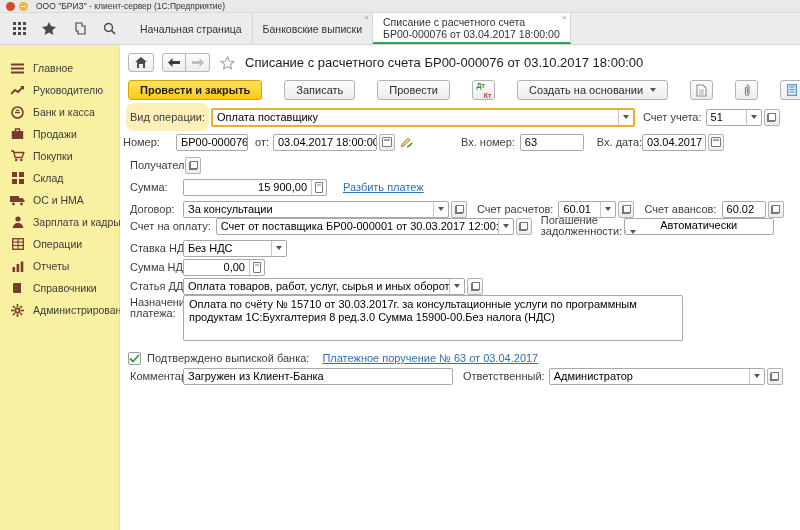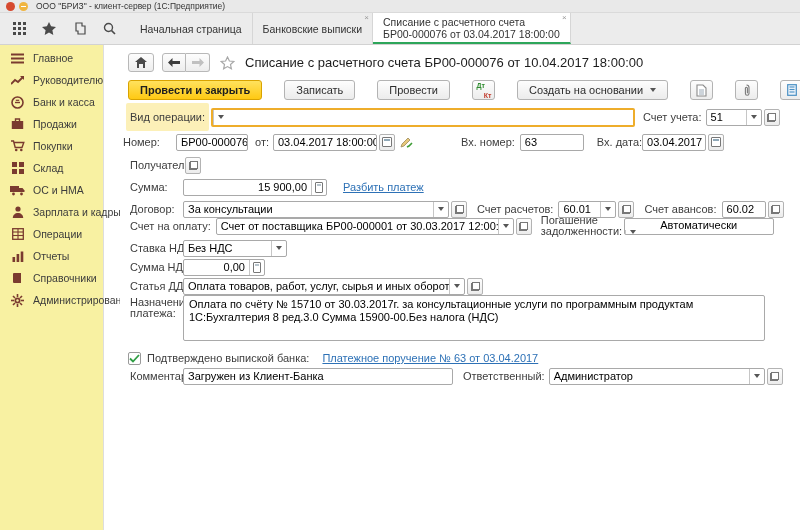--- a/index.html
+++ b/index.html
@@ -18,21 +18,21 @@
   
   .tabbar { position:absolute; top:13px; left:0; right:0; height:32px; background:#ececec; border-bottom:1px solid #d2d2d2; display:flex; }
   .quick { display:flex; align-items:center; gap:12px; padding:0 12px 0 10px; }
   .qbtn { width:18px; height:18px; display:flex; align-items:center; justify-content:center; }
   .tab { position:relative; border-right:1px solid #d6d6d6; display:flex; flex-direction:column; justify-content:center; padding:0 10px; color:#333; background:#ececec; }
   .tab .x { position:absolute; top:1px; right:3px; font-size:8px; color:#9a9a9a; line-height:8px; }
   .tab.active { background:#fff; border-bottom:2px solid #2da65a; }
   .tab-line { font-size:10.5px; line-height:12px; white-space:nowrap; }
 
   
-  .sidebar { position:absolute; top:45px; left:0; width:104px; bottom:0; background:#f8f1a2; border-right:1px solid #ddd; padding-top:2px; }
+  .sidebar { position:absolute; top:45px; left:0; width:120px; bottom:0; background:#f8f1a2; border-right:1px solid #ddd; padding-top:12px; }
   .sb-item { display:flex; align-items:center; height:22px; padding-left:10px; gap:8px; cursor:default; }
   .sb-ico { width:15px; height:14px; display:flex; align-items:center; justify-content:center; flex:none; }
   .sb-lbl { font-size:10.5px; color:#3c3c3c; white-space:nowrap; }
 
   
   .content { position:absolute; top:45px; left:120px; width:680px; bottom:0; background:#fff; }
 
   .form-header { position:absolute; top:8px; left:8px; display:flex; align-items:center; }
   .hbtn { height:19px; border:1px solid #b8b8b8; border-radius:3px; background:linear-gradient(#fdfdfd,#ededed); display:flex; align-items:center; justify-content:center; }
   .hbtn.home { width:26px; }
@@ -48,21 +48,21 @@
   .btn.primary { background:linear-gradient(#ffe25e,#ffc913); border-color:#d9a300; font-weight:bold; color:#1e1e1e; }
   .btn.iconbtn { width:23px; padding:0; justify-content:center; }
   .chev { width:0; height:0; border-left:3.5px solid transparent; border-right:3.5px solid transparent; border-top:4px solid #555; margin-left:7px; }
   .dtkt { position:relative; width:14px; height:14px; }
   .dtkt .dt { position:absolute; left:0; top:-1px; font-size:7px; font-weight:bold; color:#2e8b2e; }
   .dtkt .kt { position:absolute; right:-1px; bottom:-2px; font-size:7px; font-weight:bold; color:#c0392b; }
 
   
   .row { position:absolute; display:flex; align-items:center; height:18px; }
   .lbl { color:#3d3d3d; white-space:nowrap; }
-  .lbl-hl { background:#fcf0b8; border-radius:2px; padding:8px 4px; }
+  .lbl-hl { background:#fcf0b8; border-radius:8px; padding:8px 4px; }
   .fld { display:flex; align-items:center; height:17px; border:1px solid #a9a9a9; border-radius:2px; background:#fff; color:#000; }
   .fld.focus { border:2px solid #eead2b; height:19px; }
   .fld .val { padding:0 4px; white-space:nowrap; overflow:hidden; flex:1; }
   .fld .val.num { text-align:right; }
   .fld .seg { width:15px; align-self:stretch; border-left:1px solid #c6c6c6; display:flex; align-items:center; justify-content:center; flex:none; }
   .tri { width:0; height:0; border-left:3.5px solid transparent; border-right:3.5px solid transparent; border-top:4px solid #555; }
   .sq { width:16px; height:17px; border:1px solid #b3b3b3; border-radius:2px; background:linear-gradient(#fdfdfd,#ececec); display:flex; align-items:center; justify-content:center; margin-left:2px; flex:none; }
   .opn { position:relative; width:9px; height:9px; }
   .opn::before { content:""; position:absolute; left:0; bottom:0; width:6px; height:6px; border:1px solid #777; background:#fff; }
   .opn::after { content:""; position:absolute; right:0; top:0; width:6px; height:6px; border:1px solid #777; background:#fff; }
@@ -289,21 +289,21 @@
           <svg width="12" height="9" viewBox="0 0 12 9">
               <path d="M7.5 0L12 4.5 7.5 9V6H0V3h7.5z" fill="#c0c0c0"></path>
             </svg>
         </span>
       </span>
       <span class="fav-star">
         <svg width="15" height="14" viewBox="0 0 15 14">
             <path d="M7.5 1l1.9 4 4.4.5-3.3 3 .9 4.3-3.9-2.2-3.9 2.2.9-4.3-3.3-3 4.4-.5z" fill="none" stroke="#a8a8a8" stroke-width="1.2"></path>
           </svg>
       </span>
-      <span class="pg-title">Списание с расчетного счета БР00-000076 от 10.04.2017 18:00:00</span>
+      <span class="pg-title">Списание с расчетного счета БР00-000076 от 03.10.2017 18:00:00</span>
     </div>
 
     <div class="cmdbar">
       <span class="btn primary">Провести и закрыть</span>
       <span class="btn">Записать</span>
       <span class="btn">Провести</span>
       <span class="btn iconbtn">
         <span class="dtkt">
           <span class="dt">Дт</span>
           <span class="kt">Кт</span>
@@ -332,20 +332,21 @@
             <line x1="2.5" y1="3" x2="7.5" y2="3" stroke="#4a90c4" stroke-width="1.1"></line>
             <line x1="2.5" y1="5.5" x2="7.5" y2="5.5" stroke="#4a90c4" stroke-width="1.1"></line>
             <line x1="2.5" y1="8" x2="7.5" y2="8" stroke="#4a90c4" stroke-width="1.1"></line>
           </svg>
       </span>
     </div>
 
     <div class="row" style="top:63px; left:6px;">
       <span class="lbl lbl-hl">Вид операции:</span>
       <span class="fld focus" style="width:424px; margin-left:2px;">
+        <span class="val">Оплата поставщику</span>
         <span class="seg">
             <span class="tri"></span>
           </span>
       </span>
       <span class="lbl" style="margin-left:8px;">Счет учета:</span>
       <span class="fld" style="width:56px; margin-left:4px;">
         <span class="val">51</span>
         <span class="seg">
             <span class="tri"></span>
           </span>
@@ -483,21 +484,21 @@
           </span>
       </span>
       <span class="sq">
           <span class="opn"></span>
         </span>
     </div>
 
     <div class="row" style="top:252px; left:10px; align-items:flex-start; height:auto;">
       <span class="lbl multi" style="width:53px;">Назначение платежа:</span>
     </div>
-    <div class="txtarea" style="top:250px; left:63px; width:582px; height:46px;">Оплата по счёту № 15710 от 30.03.2017г. за консультационные услуги по программным продуктам 1С:Бухгалтерия 8 ред.3.0 Сумма 15900-00.Без налога (НДС)</div>
+    <div class="txtarea" style="top:250px; left:63px; width:500px; height:46px;">Оплата по счёту № 15710 от 30.03.2017г. за консультационные услуги по программным продуктам 1С:Бухгалтерия 8 ред.3.0 Сумма 15900-00.Без налога (НДС)</div>
 
     <div class="row" style="top:304px; left:8px;">
       <span class="cb">
         <svg width="11" height="9" viewBox="0 0 11 9">
             <polyline points="1,4.5 4,7.5 10,1" fill="none" stroke="#2f9e44" stroke-width="1.8"></polyline>
           </svg>
       </span>
       <span class="lbl" style="margin-left:6px;">Подтверждено выпиской банка:</span>
       <span class="lnk" style="margin-left:13px;">Платежное поручение № 63 от 03.04.2017</span>
     </div>

